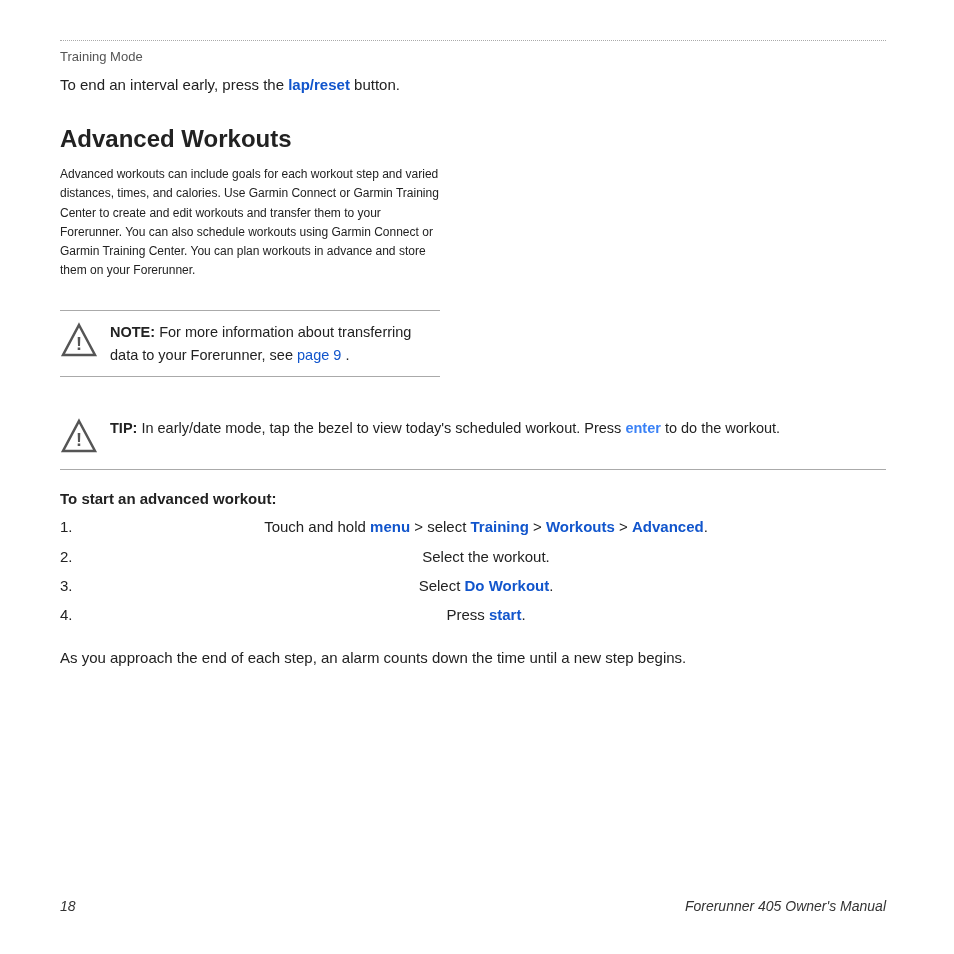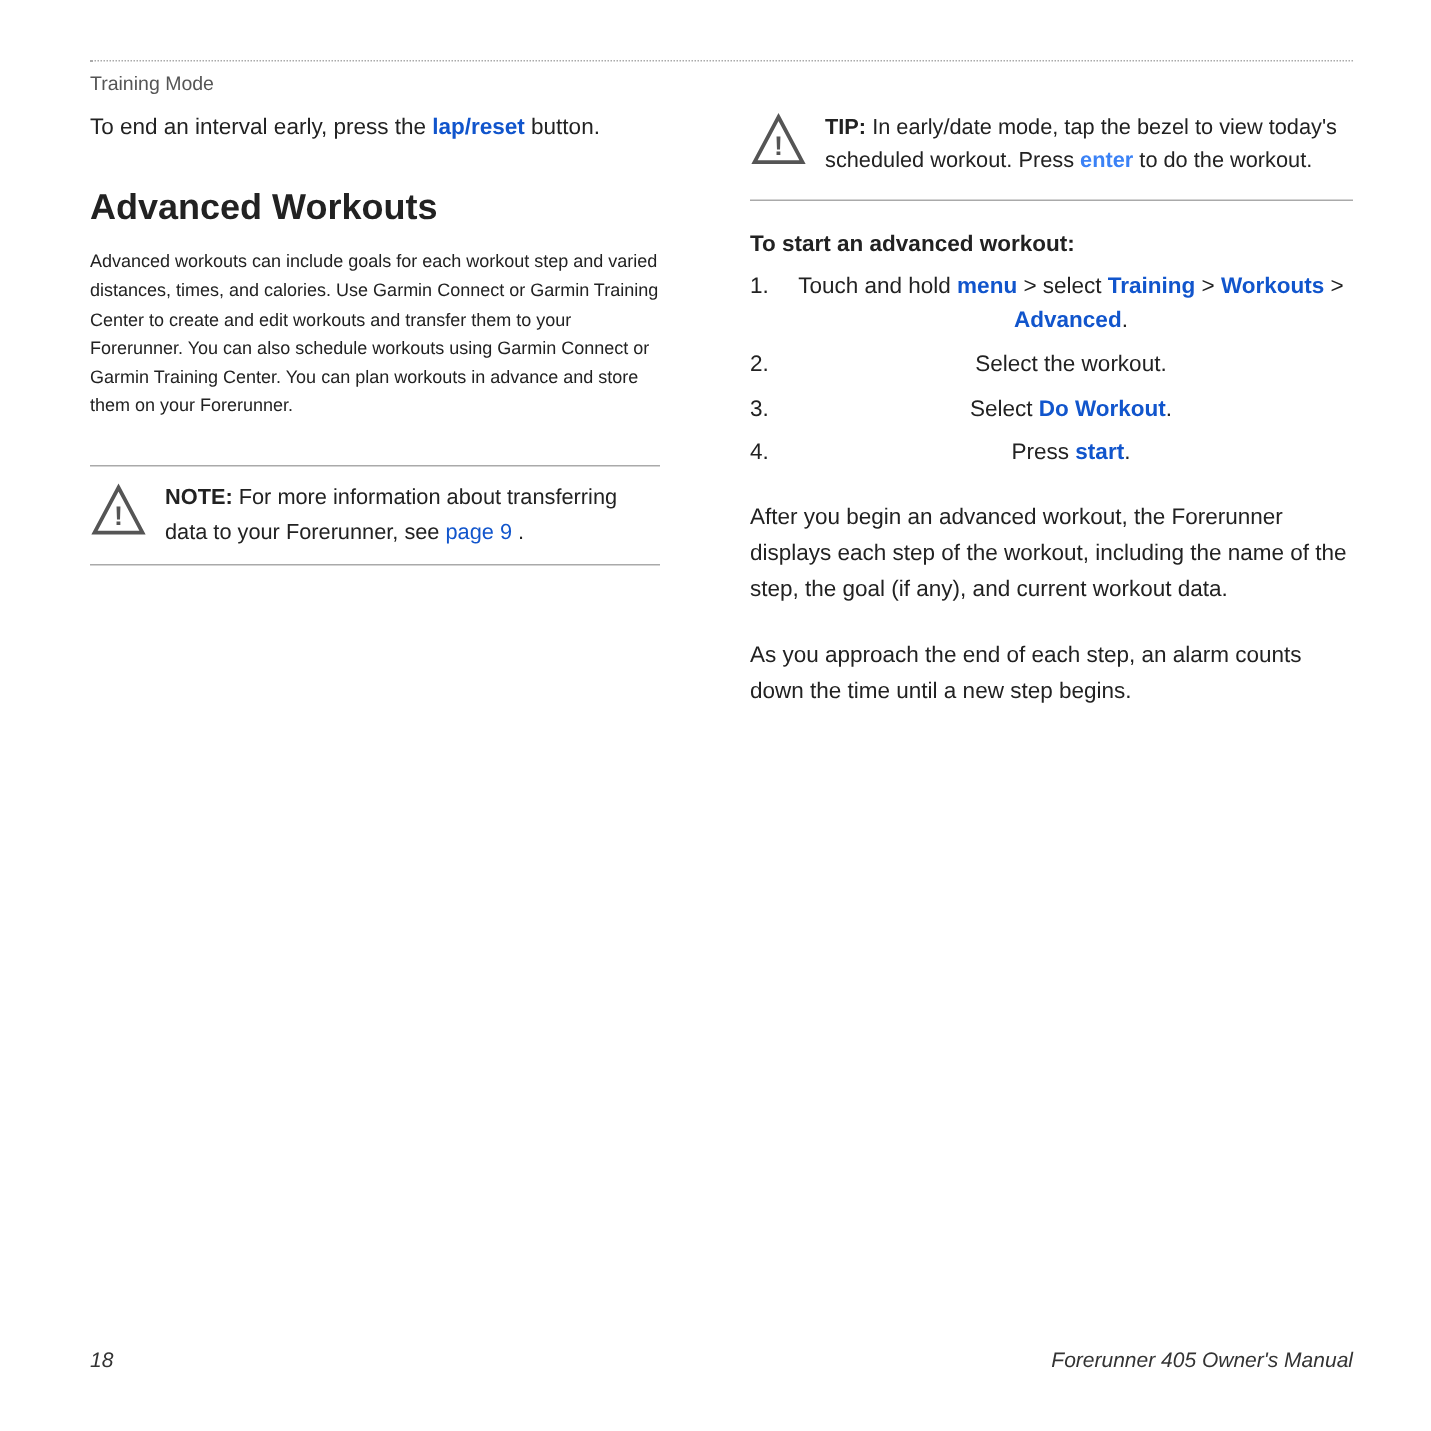--- a/index.html
+++ b/index.html
@@ -14,40 +14,40 @@
       background: #ffffff;
       font-family: Arial, Helvetica, sans-serif;
       font-size: 15px;
       color: #222222;
       overflow: hidden;
     }
 
     .page-container {
       width: 954px;
       height: 954px;
-      padding: 40px 52px 40px 60px;
+      padding: 40px 68px 40px 60px;
       display: flex;
       flex-direction: column;
     }
 
     .breadcrumb-area {
       border-top: 1px dotted #aaaaaa;
       padding-top: 6px;
       margin-bottom: 10px;
     }
 
     .breadcrumb-text {
       font-size: 13px;
       color: #555555;
     }
 
     .content-columns {
       display: flex;
-      flex-direction: row;
-      gap: 60px;
+      flex-direction: column;
+      gap: 40px;
       flex: 1;
     }
 
     .left-column {
       width: 380px;
       flex-shrink: 0;
     }
 
     .right-column {
       flex: 1;
@@ -289,21 +289,20 @@
 
         <li>
           <span class="list-num">4.</span>
           <span class="list-item-text">
             Press <span class="blue-bold">start</span>.
           </span>
         </li>
 
       </ol>
 
-      <p class="after-text">After you begin an advanced workout, the Forerunner displays each step of the workout, including the name of the step, the goal (if any), and current workout data.</p>
       <p class="after-text">As you approach the end of each step, an alarm counts down the time until a new step begins.</p>
 
     </div>
 
   </div>
 
   <div class="page-footer">
     <span class="page-number">18</span>
     <span class="footer-title">Forerunner 405 Owner's Manual</span>
   </div>

